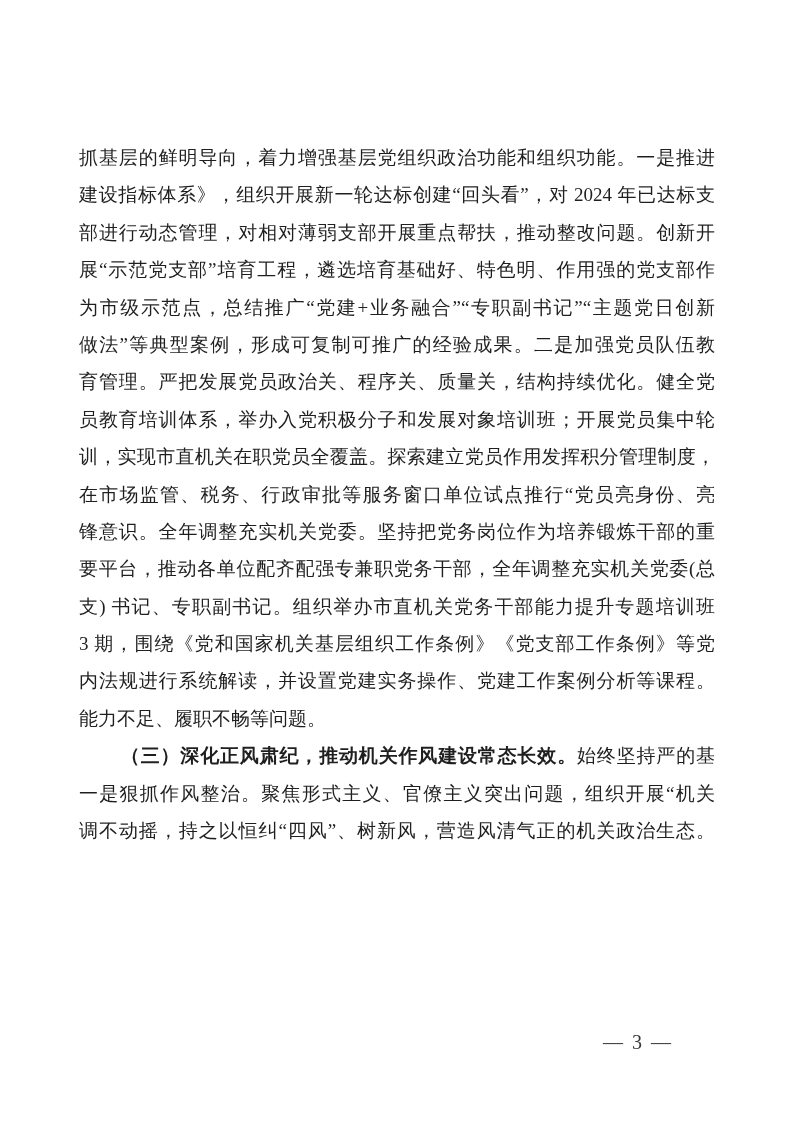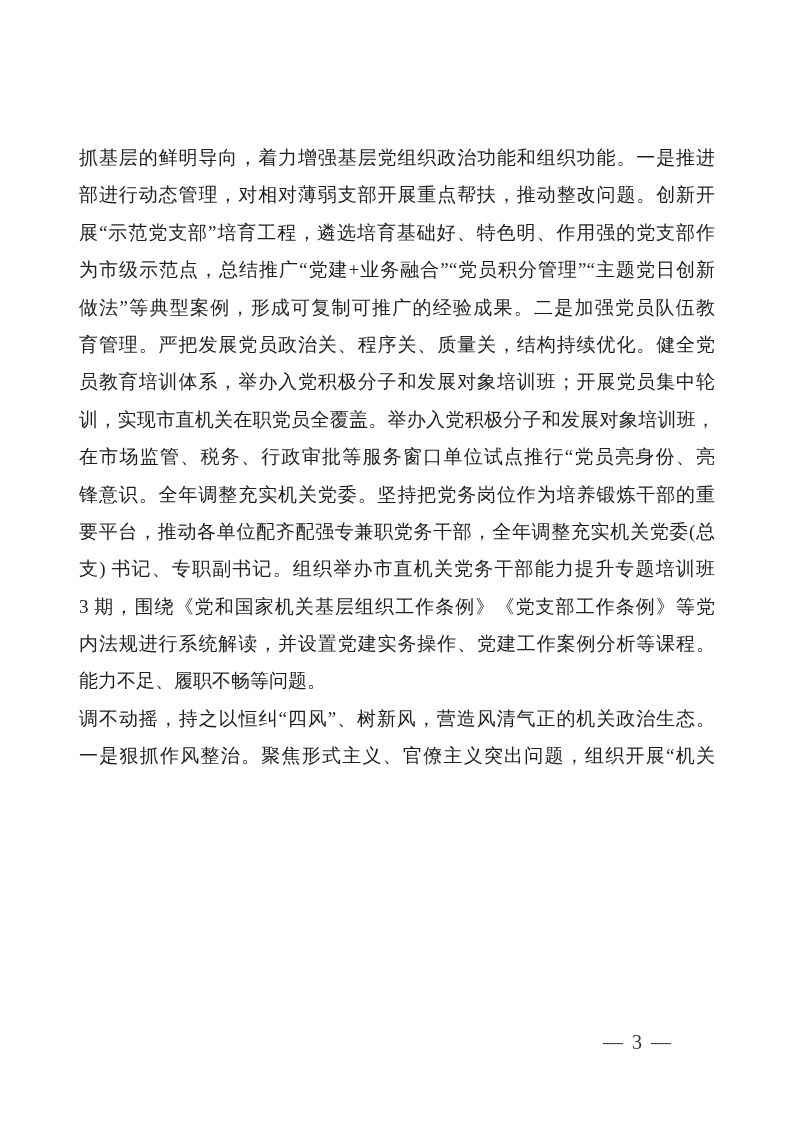--- a/index.html
+++ b/index.html
@@ -49,31 +49,33 @@
     color: #3a3a3a;
     letter-spacing: 2px;
   }
 </style>
 </head>
 <body>
 
 <div class="page">
   <div class="content">
       <div class="line"><span class="seg">抓基层的鲜明导向，着力增强基层党组织政治功能和组织功能。一是推进</span></div>
+      <div class="line"><span class="seg">建设指标体系》，组织开展新一轮达标创建“回头看”，对 2024 年已达标支</span></div>
       <div class="line"><span class="seg">部进行动态管理，对相对薄弱支部开展重点帮扶，推动整改问题。创新开</span></div>
       <div class="line"><span class="seg">展“示范党支部”培育工程，遴选培育基础好、特色明、作用强的党支部作</span></div>
-      <div class="line"><span class="seg">为市级示范点，总结推广“党建+业务融合”“党员积分管理”“主题党日创新</span></div>
+      <div class="line"><span class="seg">为市级示范点，总结推广“党建+业务融合”“专职副书记”“主题党日创新</span></div>
       <div class="line"><span class="seg">做法”等典型案例，形成可复制可推广的经验成果。二是加强党员队伍教</span></div>
       <div class="line"><span class="seg">育管理。严把发展党员政治关、程序关、质量关，结构持续优化。健全党</span></div>
       <div class="line"><span class="seg">员教育培训体系，举办入党积极分子和发展对象培训班；开展党员集中轮</span></div>
-      <div class="line"><span class="seg">训，实现市直机关在职党员全覆盖。举办入党积极分子和发展对象培训班，</span></div>
+      <div class="line"><span class="seg">训，实现市直机关在职党员全覆盖。探索建立党员作用发挥积分管理制度，</span></div>
       <div class="line"><span class="seg">在市场监管、税务、行政审批等服务窗口单位试点推行“党员亮身份、亮</span></div>
       <div class="line"><span class="seg">锋意识。全年调整充实机关党委。坚持把党务岗位作为培养锻炼干部的重</span></div>
       <div class="line"><span class="seg">要平台，推动各单位配齐配强专兼职党务干部，全年调整充实机关党委(总</span></div>
       <div class="line"><span class="seg">支) 书记、专职副书记。组织举办市直机关党务干部能力提升专题培训班</span></div>
       <div class="line"><span class="seg">3 期，围绕《党和国家机关基层组织工作条例》《党支部工作条例》等党</span></div>
       <div class="line"><span class="seg">内法规进行系统解读，并设置党建实务操作、党建工作案例分析等课程。</span></div>
       <div class="line no-justify"><span class="seg">能力不足、履职不畅等问题。</span></div>
+      <div class="line indent"><span class="seg bold">（三）深化正风肃纪，推动机关作风建设常态长效。</span><span class="seg">始终坚持严的基</span></div>
+      <div class="line"><span class="seg">一是狠抓作风整治。聚焦形式主义、官僚主义突出问题，组织开展“机关</span></div>
       <div class="line"><span class="seg">调不动摇，持之以恒纠“四风”、树新风，营造风清气正的机关政治生态。</span></div>
-      <div class="line"><span class="seg">一是狠抓作风整治。聚焦形式主义、官僚主义突出问题，组织开展“机关</span></div>
     </div>
   <div class="footer">— 3 —</div>
 </div>
 
 </body></html>

